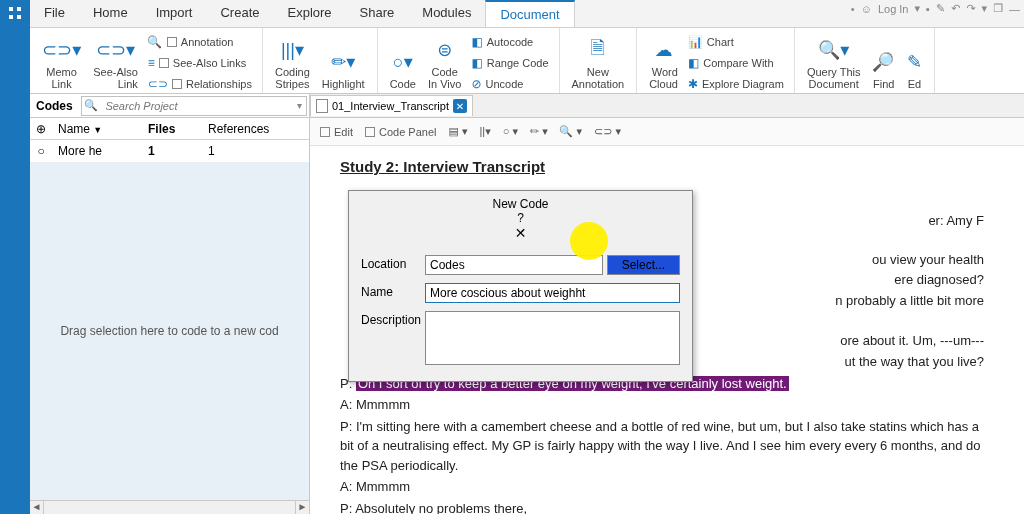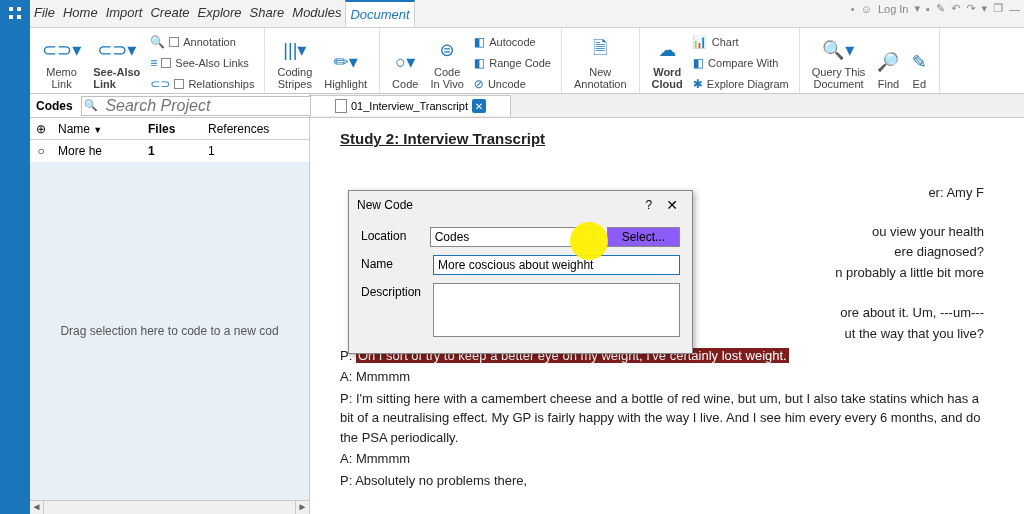--- a/index.html
+++ b/index.html
@@ -5,77 +5,77 @@
 * { margin: 0; padding: 0; box-sizing: border-box; font-family: 'Segoe UI', Arial, sans-serif; }
 body { width: 1024px; height: 514px; overflow: hidden; background: #fff; position: relative; }
 
 .app-wrapper { display: flex; height: 100%; }
 .blue-strip { width: 30px; background: #1a75bb; display:flex; align-items:flex-start; justify-content:center; padding-top:6px;}
 .blue-strip svg { fill:#fff; }
 
 .main-area { flex: 1; display: flex; flex-direction: column; }
 
 .menubar { display: flex; background: #f3f3f3; border-bottom: 1px solid #d0d0d0; height: 28px; font-size: 13px; position:relative;}
-.menubar-item { padding: 5px 4px; cursor: pointer; color:#333;font-style:italic; }
+.menubar-item { padding: 5px 14px; cursor: pointer; color:#333; }
 .menubar-item.active { background: #fff; border-top: 2px solid #1a75bb; border-left: 1px solid #d0d0d0; border-right: 1px solid #d0d0d0; color:#1a75bb; }
 .menubar-right { position:absolute; right:4px; top:2px; display:flex; gap:6px; align-items:center; font-size:11px; color:#888;}
 .menubar-right span { cursor:pointer;}
 
 .ribbon { display: flex; background: #fff; border-bottom: 1px solid #c8c8c8; height: 66px; font-size: 11px; color: #444; }
 .ribbon-group { display: flex; border-right: 1px solid #e0e0e0; padding: 2px 6px; align-items: flex-start; }
 .ribbon-bigbtn { display: flex; flex-direction: column; align-items: center; justify-content: flex-end; padding: 2px 6px; height: 62px; cursor:pointer; gap:2px; }
 .ribbon-bigbtn .icn { font-size: 18px; color:#1a75bb; height:28px; display:flex; align-items:center;}
 .ribbon-smallcol { display: flex; flex-direction: column; gap: 1px; padding: 2px 4px; }
 .ribbon-smallrow { display: flex; align-items: center; gap: 4px; font-size: 11px; cursor:pointer; height:20px;}
 .ribbon-smallrow .icn { color:#1a75bb; font-size:12px;}
 .chk { width:10px; height:10px; border:1px solid #888; display:inline-block;}
 
 .workspace { flex: 1; display: flex; overflow: hidden; }
 
 .sidebar { width: 280px; border-right: 1px solid #c8c8c8; display: flex; flex-direction: column; background:#e8f0f7;}
 .sidebar-header { display: flex; align-items: center; background: #fff; border-bottom: 1px solid #c8c8c8; height: 24px; font-size: 12px; }
 .sidebar-title { font-weight: bold; padding: 0 6px; background:#fff;}
 .sidebar-search { flex: 1; display: flex; align-items: center; border: 1px solid #c0c0c0; margin: 2px; height: 20px; background:#fff;}
-.sidebar-search input { flex: 1; border: none; outline: none; font-size: 16px; padding: 0 4px; font-style: italic; color:#888;}
+.sidebar-search input { flex: 1; border: none; outline: none; font-size: 11px; padding: 0 4px; font-style: italic; color:#888;}
 .table-hdr { display: flex; font-size: 12px; border-bottom: 1px solid #d0d0d0; background:#fff; height:22px; align-items:center;}
 .table-hdr > div { padding: 3px 6px; }
 .col-icon { width: 22px; text-align:center;}
 .col-name { width: 90px; }
 .col-files { width: 60px; font-weight: bold; }
 .col-refs { flex: 1; }
 .table-row { display: flex; font-size: 12px; height:22px; align-items:center; background:#fff;}
 .table-row > div { padding: 3px 6px; }
 .drag-area { flex: 1; display: flex; align-items: center; justify-content: center; font-size: 12px; color: #555; padding: 10px; text-align:center;}
 .sidebar-scroll { height:14px; background:#f0f0f0; border-top:1px solid #c8c8c8; display:flex;}
 .sidebar-scroll .arr{ width:14px; text-align:center; font-size:10px; color:#666; border-right:1px solid #c8c8c8;}
 .sidebar-scroll .arr:last-child{border-left:1px solid #c8c8c8; border-right:none; margin-left:auto;}
 
 .docarea { flex: 1; display: flex; flex-direction: column; background: #fafafa; }
 .tabbar { height: 24px; display: flex; align-items: center; background: #f0f0f0; border-bottom: 1px solid #c8c8c8; font-size: 11px; }
-.tabbar-tab { display: flex; align-items: center; gap: 4px; padding: 3px 24px; background: #fff; border: 1px solid #c8c8c8; border-bottom:none;}
+.tabbar-tab { display: flex; align-items: center; gap: 4px; padding: 3px 5px; background: #fff; border: 1px solid #c8c8c8; border-bottom:none;}
 .tab-close { background:#1a75bb; color:#fff; width:14px; height:14px; display:flex; align-items:center; justify-content:center; font-size:10px; border-radius:2px;}
 .doctoolbar { height: 28px; display: flex; align-items: center; gap: 12px; padding: 0 10px; font-size: 11px; border-bottom: 1px solid #e0e0e0; color:#555;}
 .doctoolbar .tb-item { display:flex; align-items:center; gap:4px; cursor:pointer;}
 .doccontent { flex: 1; padding: 10px 30px; font-family: Georgia, serif; font-size: 13px; color: #222; overflow: hidden; background:#fff; line-height:1.5;}
 .doccontent h3 { font-size: 15px; text-decoration: underline; margin-bottom: 0; }
 .doccontent p { margin: 2px 0; }
-.highlighted { background: #7f1d1d; color: #fff; padding: 0 2px;}
+.highlighted { background: #701a75; color: #fff; padding: 0 2px;}
 
 .dialog { position: absolute; left: 348px; top: 190px; width: 345px; background: #f0f0f0; border: 1px solid #888; box-shadow: 2px 2px 6px rgba(0,0,0,0.3); font-size: 12px; }
-.dlg-title { display: flex; align-items: center; padding: 6px 8px; }
+.dlg-title { display: flex; align-items: center; padding: 6px 8px; flex-direction: column; }
 .dlg-title-text { flex: 1; }
 .dlg-help { padding: 0 8px; cursor:pointer;}
 .dlg-close { padding: 0 6px; cursor: pointer; font-size:14px;}
 .dlg-body { padding: 8px 12px; }
-.dlg-row { display: flex; align-items: flex-start; margin-bottom: 8px; gap: 12px; }
+.dlg-row { display: flex; align-items: flex-start; margin-bottom: 8px; gap: 4px; }
 .dlg-label { width: 60px; padding-top: 2px; }
 .dlg-input { flex: 1; border: 1px solid #888; background: #fff; padding: 2px 4px; font-size: 12px; height: 20px; }
 .dlg-input.blue { border:1px solid #1a75bb;}
 .dlg-textarea { flex: 1; border: 1px solid #888; background: #fff; height: 54px; resize: none; font-size:12px; padding:2px 4px;}
-.dlg-btn { border: 1px solid #888; background: #8b5cf6; padding: 2px 14px; font-size: 12px; cursor: pointer; }
+.dlg-btn { border: 1px solid #888; background: #1d4ed8; padding: 2px 14px; font-size: 12px; cursor: pointer; }
 .dlg-btn.primary { border:1px solid #1a75bb;}
 .dlg-footer { display: flex; justify-content: flex-end; gap: 8px; padding: 6px 12px 10px; }
 .yellow-dot { position: absolute; width: 38px; height: 38px; background: #ffef00; border-radius: 50%; top: 222px; left: 570px; opacity:0.95;}
 .docicon{width:12px;height:14px;border:1px solid #888;background:#fff;position:relative;display:inline-block;}
 </style>
 </head>
 <body>
 
 <div class="app-wrapper">
   <div class="blue-strip">
@@ -114,21 +114,21 @@
 
     <div class="ribbon">
       <div class="ribbon-group">
         <div class="ribbon-bigbtn">
             <span class="icn">⊂⊃▾</span>
             <span style="white-space:pre;text-align:center;">Memo
 Link</span>
           </div>
         <div class="ribbon-bigbtn">
             <span class="icn">⊂⊃▾</span>
-            <span style="white-space:pre;text-align:left;font-weight:bold;">See-Also
+            <span style="white-space:pre;text-align:right;">See-Also
 Link</span>
           </div>
         <div class="ribbon-smallcol">
           <div class="ribbon-smallrow">
               <span class="icn">🔍</span>
               <span class="chk"></span>
               <span>Annotation</span>
             </div>
           <div class="ribbon-smallrow">
               <span class="icn">≡</span>
@@ -181,21 +181,21 @@
       <div class="ribbon-group">
         <div class="ribbon-bigbtn">
             <span class="icn">🗎</span>
             <span style="white-space:pre;text-align:center;">New
 Annotation</span>
           </div>
       </div>
       <div class="ribbon-group">
         <div class="ribbon-bigbtn">
             <span class="icn">☁</span>
-            <span style="white-space:pre;text-align:center;font-weight:bold;">Word
+            <span style="white-space:pre;text-align:right;">Word
 Cloud</span>
           </div>
         <div class="ribbon-smallcol">
           <div class="ribbon-smallrow">
               <span class="icn">📊</span>
               <span>Chart</span>
             </div>
           <div class="ribbon-smallrow">
               <span class="icn">◧</span>
               <span>Compare With</span>
@@ -252,20 +252,36 @@
           </div>
       </div>
 
       <div class="docarea">
         <div class="tabbar">
           <div class="tabbar-tab">
             <span class="docicon"></span>
             <span>01_Interview_Transcript</span>
             <span class="tab-close">✕</span>
           </div>
+        </div>
+        <div class="doctoolbar">
+          <div class="tb-item">
+              <span class="chk"></span>
+              <span>Edit</span>
+            </div>
+          <div class="tb-item">
+              <span class="chk"></span>
+              <span>Code Panel</span>
+            </div>
+          <div class="tb-item">▤ ▾</div>
+          <div class="tb-item">||▾</div>
+          <div class="tb-item">○ ▾</div>
+          <div class="tb-item">✏ ▾</div>
+          <div class="tb-item">🔍 ▾</div>
+          <div class="tb-item">⊂⊃ ▾</div>
         </div>
         <div class="doccontent">
           <h3>Study 2: Interview Transcript</h3>
           <div style="height:30px;"></div>
           <p style="text-align:right;padding-right:10px;">er: Amy F</p>
           <div style="height:16px;"></div>
           <p style="text-align:right;white-space:pre;padding-right:10px;">ou view your health
 ere diagnosed?</p>
           <p style="text-align:right;padding-right:10px;">n probably a little bit more</p>
           <div style="height:16px;"></div>

